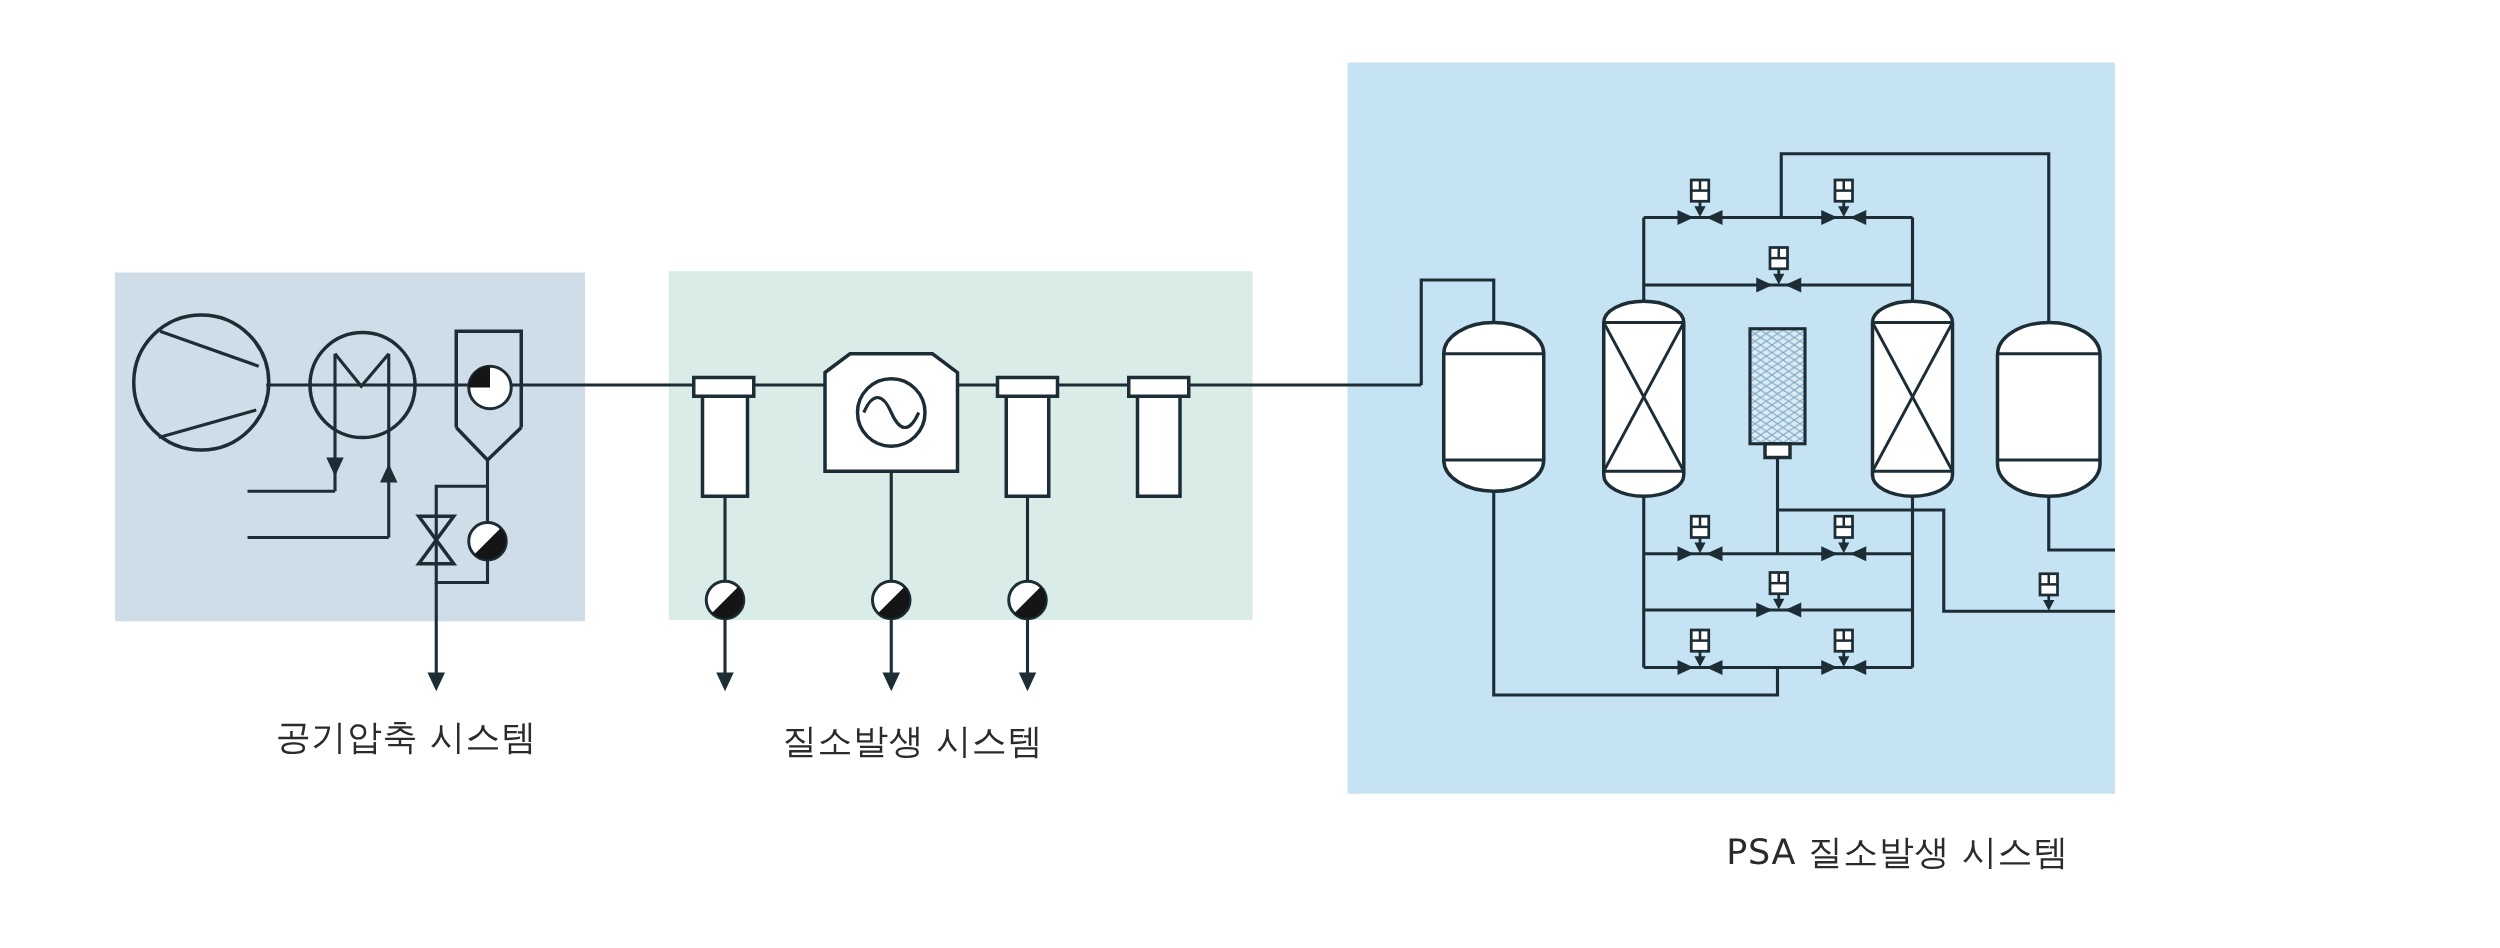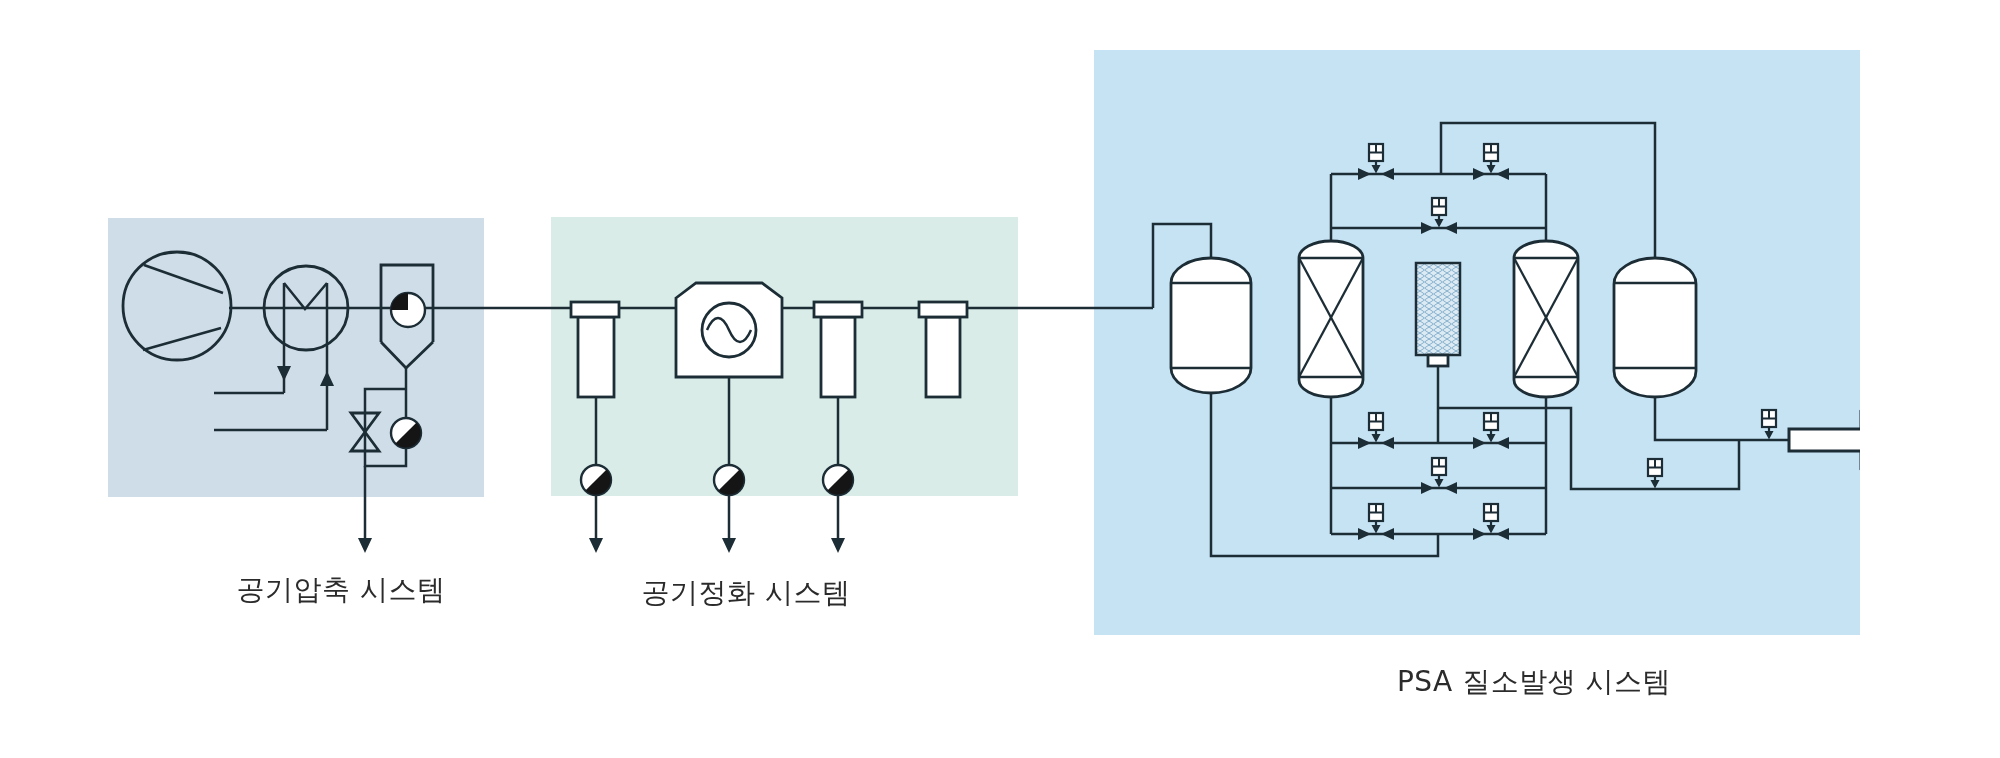--- a/index.html
+++ b/index.html
@@ -1,21 +1,21 @@
 <!DOCTYPE html>
 <html style="--line: #1d2d36; --text: #2b2b2b; --vessel_fill: #ffffff; --hatch: #7aa8c8; --hatch_bg: #dcebf3; --indicator: #151515; --background: #ffffff;"><head>
 <meta charset="utf-8">
 <style>
   :root{
     --line:#1d2d36; --text:#2b2b2b; --vessel_fill:#ffffff;
     --hatch:#7aa8c8; --hatch_bg:#dcebf3; --indicator:#151515; --background:#ffffff;
   }
   html,body{margin:0;padding:0;background:var(--background);}
-  #canvas{position:relative;width:1844px;height:758px;background:var(--background);overflow:hidden;
-          font-family:"DejaVu Sans","Liberation Sans",sans-serif;margin-left:16px;}
+  #canvas{position:relative;width:1692px;height:758px;background:var(--background);overflow:hidden;
+          font-family:"DejaVu Sans","Liberation Sans",sans-serif;}
   svg{position:absolute;left:0;top:0;}
   .pipe{fill:none;stroke:var(--line);stroke-width:2.5;}
   .vessel{fill:var(--vessel_fill);stroke:var(--line);stroke-width:2.8;}
   .unfilled{fill:none;stroke:var(--line);stroke-width:2.8;}
   .seam{fill:none;stroke:var(--line);stroke-width:2.3;}
   .arrowf{fill:var(--line);stroke:none;}
   .indb{fill:var(--indicator);stroke:none;}
   .label{position:absolute;font-size:28px;color:var(--text);transform:translateX(-50%);
          white-space:nowrap;letter-spacing:0.5px;}
 </style>
@@ -206,15 +206,15 @@
   <use href="#valveA" x="1423" y="488"></use>
   <use href="#valveA" x="1360" y="534"></use>
   <use href="#valveA" x="1475" y="534"></use>
   <use href="#valveB" x="1639" y="489"></use>
   <use href="#valveB" x="1753" y="440"></use>
 
   <polygon points="1773,429 1845,429 1845,413 1878,440 1845,467 1845,451 1773,451" fill="var(--vessel_fill)" stroke="var(--line)" stroke-width="3"></polygon>
 </svg>
 
 <div class="label" style="left:325px;top:571px">공기압축 시스템</div>
-<div class="label" style="left:730px;top:574px">공기정화 시스템</div>
+<div class="label" style="left:730px;top:574px">질소발생 시스템</div>
 <div class="label" style="left:1518px;top:663px">PSA 질소발생 시스템</div>
 </div>
 
 </body></html>

